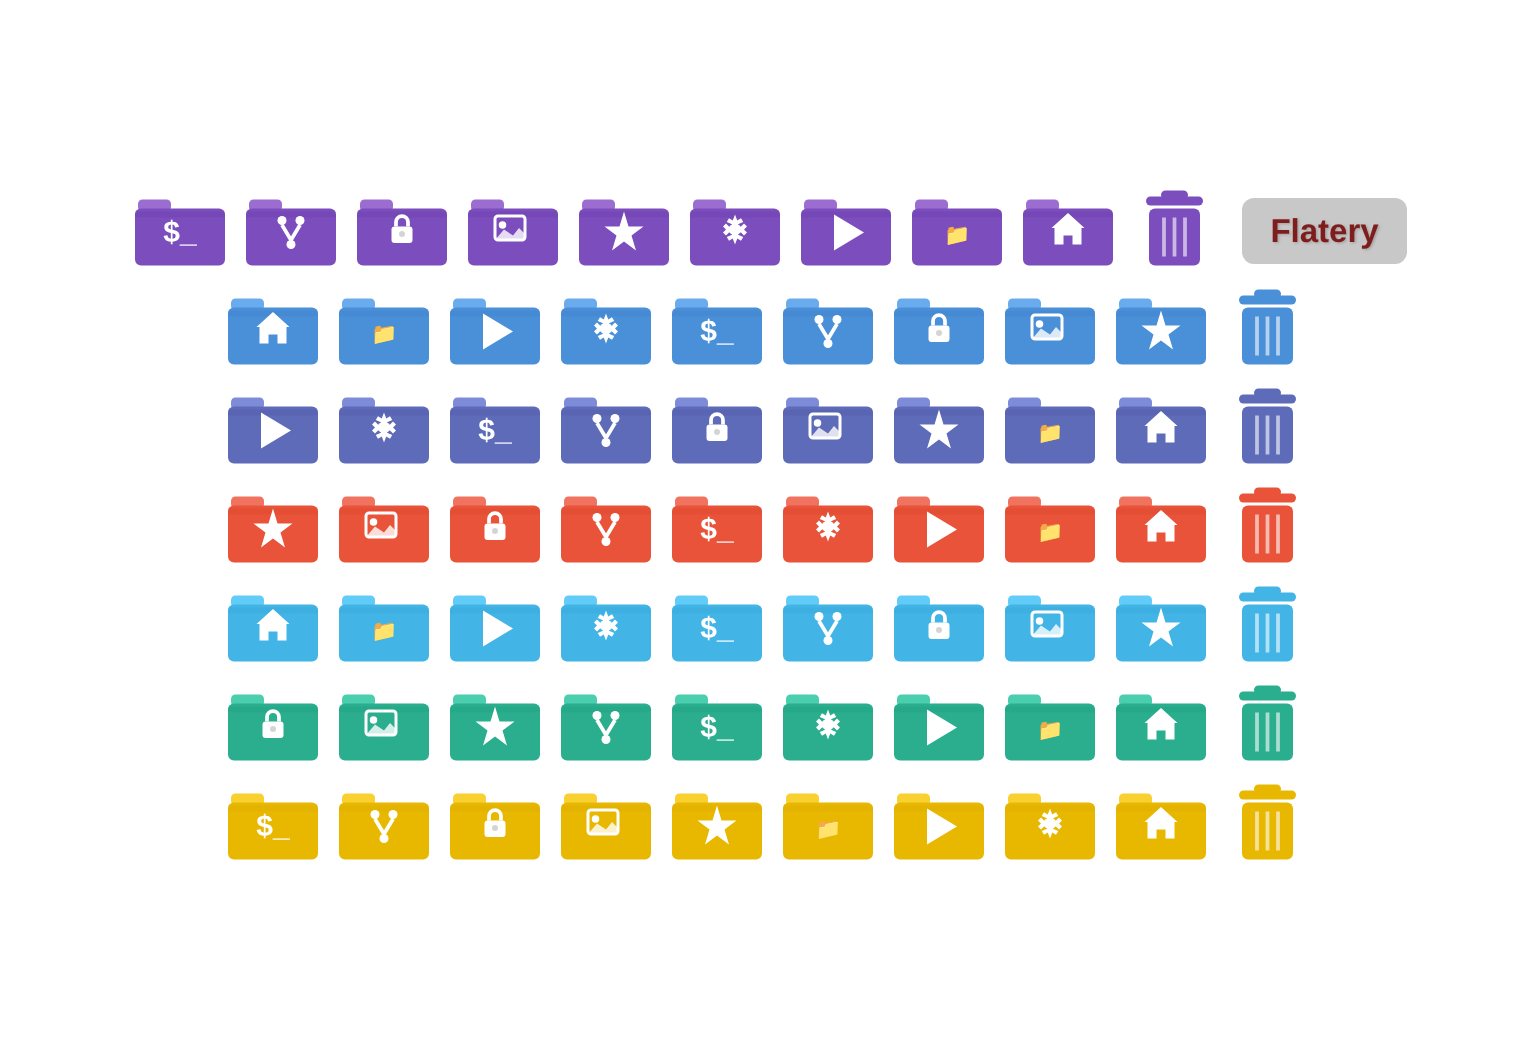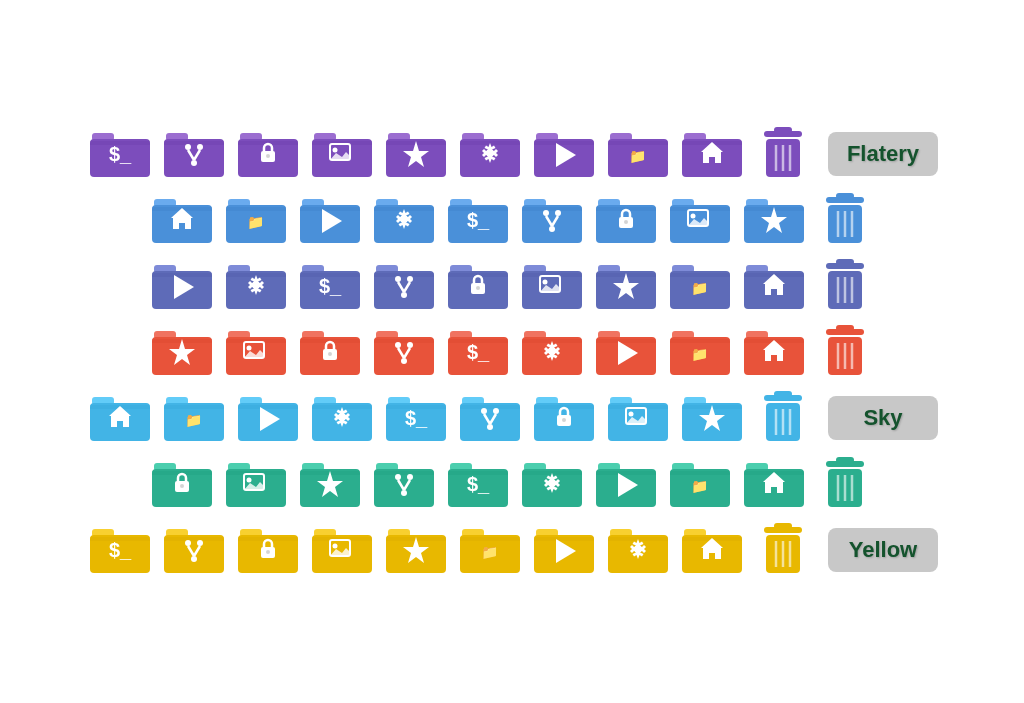--- a/index.html
+++ b/index.html
@@ -55,21 +55,21 @@
     .theme-label {
       min-width: 110px;
       height: 44px;
       background: #c8c8c8;
       border-radius: 8px;
       display: flex;
       align-items: center;
       justify-content: center;
       font-size: 22px;
       font-weight: bold;
-      color: #14532d;
+      color: #7f1d1d;
       margin-left: 8px;
       flex-shrink: 0;
       text-shadow: 1px 1px 2px rgba(0,0,0,0.2);
     }
   </style>
 </head>
 <body>
 
 <div class="main-container">
 <div class="theme-row">
@@ -730,21 +730,20 @@
     <rect x="8" y="6" width="38" height="6" rx="3" fill="#42B4E6"></rect>
     <rect x="18" y="2" width="18" height="6" rx="3" fill="#42B4E6"></rect>
 
     <rect x="10" y="14" width="34" height="38" rx="4" fill="#42B4E6"></rect>
 
     <line x1="20" y1="20" x2="20" y2="46" stroke="white" stroke-width="2.5" opacity="0.6"></line>
     <line x1="27" y1="20" x2="27" y2="46" stroke="white" stroke-width="2.5" opacity="0.6"></line>
     <line x1="34" y1="20" x2="34" y2="46" stroke="white" stroke-width="2.5" opacity="0.6"></line>
   </svg>
       </div>
-      <div class="theme-label">Sky</div>
     </div>
     <div class="theme-row">
       <div class="folder-icon">
         <svg class="folder-svg" viewBox="0 0 64 54" xmlns="http://www.w3.org/2000/svg">
 
     <rect x="4" y="6" width="22" height="8" rx="3" fill="#4BCEAE"></rect>
 
     <rect x="2" y="12" width="60" height="38" rx="4" fill="#2BAE8E"></rect>
 
     <rect x="2" y="14" width="60" height="4" fill="#1B9E7E" opacity="0.3"></rect>
@@ -997,15 +996,14 @@
     <rect x="8" y="6" width="38" height="6" rx="3" fill="#E8B800"></rect>
     <rect x="18" y="2" width="18" height="6" rx="3" fill="#E8B800"></rect>
 
     <rect x="10" y="14" width="34" height="38" rx="4" fill="#E8B800"></rect>
 
     <line x1="20" y1="20" x2="20" y2="46" stroke="white" stroke-width="2.5" opacity="0.6"></line>
     <line x1="27" y1="20" x2="27" y2="46" stroke="white" stroke-width="2.5" opacity="0.6"></line>
     <line x1="34" y1="20" x2="34" y2="46" stroke="white" stroke-width="2.5" opacity="0.6"></line>
   </svg>
       </div>
-      <div class="theme-label">Yellow</div>
     </div>
   </div>
 
 </body></html>

